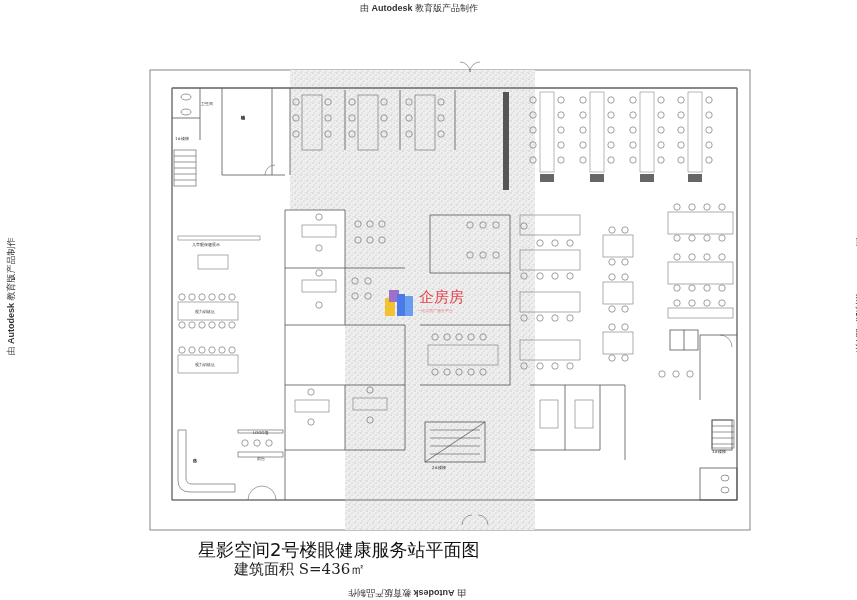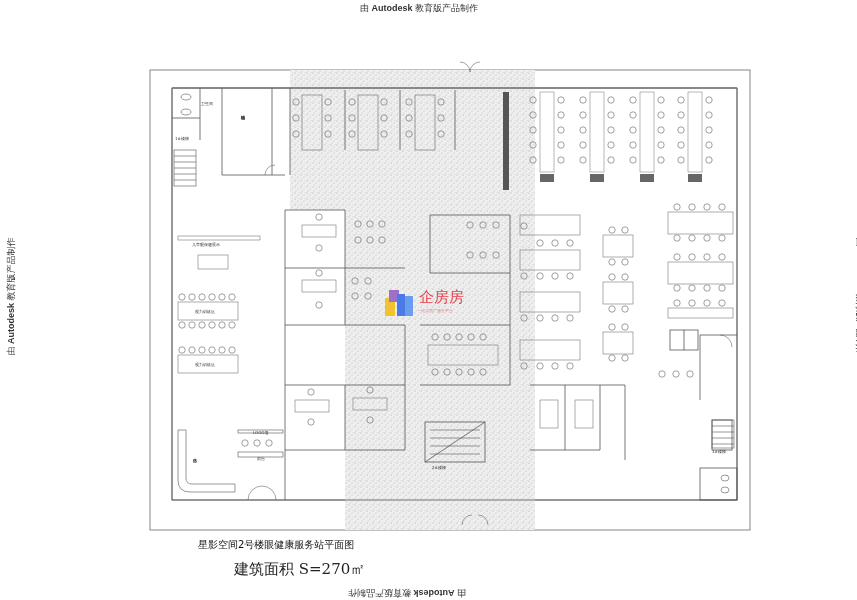--- a/index.html
+++ b/index.html
@@ -4,21 +4,21 @@
 <style>
   html,body{margin:0;padding:0;background:#fff;}
   body{width:857px;height:600px;position:relative;overflow:hidden;font-family:"DejaVu Sans",sans-serif;}
   .wm{position:absolute;font-size:9px;color:#333;white-space:nowrap;font-family:"Liberation Sans",sans-serif;}
   .wm b{font-weight:bold;}
   #wm-top{left:360px;top:2px;}
   #wm-bottom{left:348px;top:586px;transform:rotate(180deg);}
   #wm-left{left:-48px;top:290px;transform:rotate(-90deg);transform-origin:center;}
   #wm-right{left:800px;top:290px;transform:rotate(90deg);transform-origin:center;}
   #plan{position:absolute;left:0;top:0;}
-  .title{position:absolute;left:198px;top:538px;font-size:10px;color:#111;font-family:"DejaVu Sans",sans-serif;letter-spacing:0px;}
+  .title{position:absolute;left:198px;top:538px;font-size:18px;color:#111;font-family:"DejaVu Sans",sans-serif;letter-spacing:0px;}
   .subtitle{position:absolute;left:234px;top:560px;font-size:15px;color:#222;font-family:"DejaVu Serif",serif;}
   .logo{position:absolute;left:383px;top:286px;width:100px;height:34px;}
   .logo-text{position:absolute;left:36px;top:2px;font-size:15px;font-weight:normal;color:#e8404c;font-family:"DejaVu Sans",sans-serif;}
   .logo-sub{position:absolute;left:34px;top:22px;font-size:4px;color:#e8808a;width:60px;}
   .lbl{font-size:4px;fill:#333;font-family:"DejaVu Sans",sans-serif;}
 </style>
 </head>
 <body>
 
 <div class="wm" id="wm-top"><span>由 </span><b>Autodesk</b><span> 教育版产品制作</span></div>
@@ -405,13 +405,13 @@
     <rect x="2" y="12" width="10" height="18" fill="#f2c230"></rect>
     <rect x="6" y="4" width="10" height="12" fill="#a070c8"></rect>
     <rect x="14" y="8" width="8" height="22" fill="#4a7be8"></rect>
     <rect x="22" y="10" width="8" height="20" fill="#6a9cf0"></rect>
   </svg>
   <span class="logo-text">企房房</span>
   <span class="logo-sub">一站式房产服务平台</span>
 </div>
 
 <div class="title">星影空间2号楼眼健康服务站平面图</div>
-<div class="subtitle">建筑面积  S=270㎡</div>
+<div class="subtitle">建筑面积  S=436㎡</div>
 
 </body></html>

